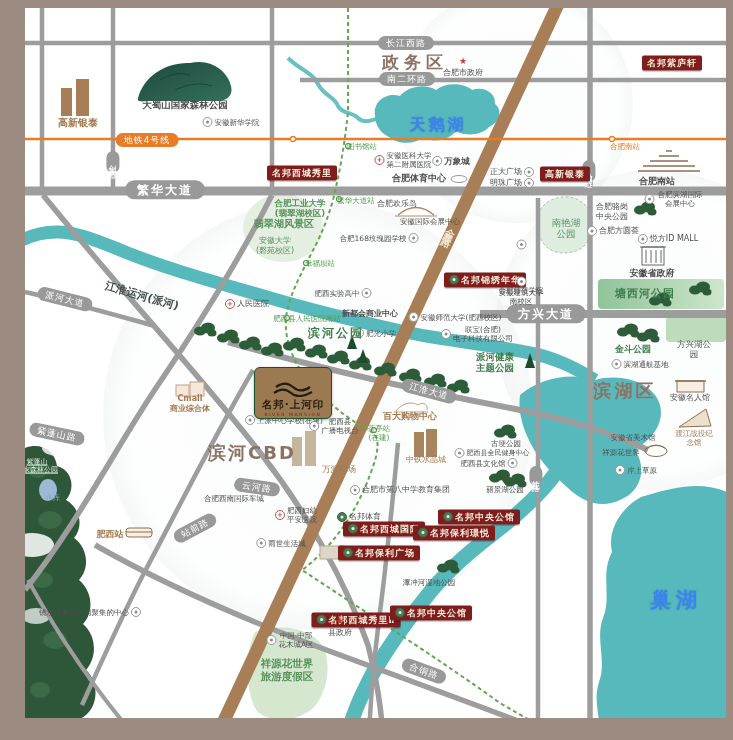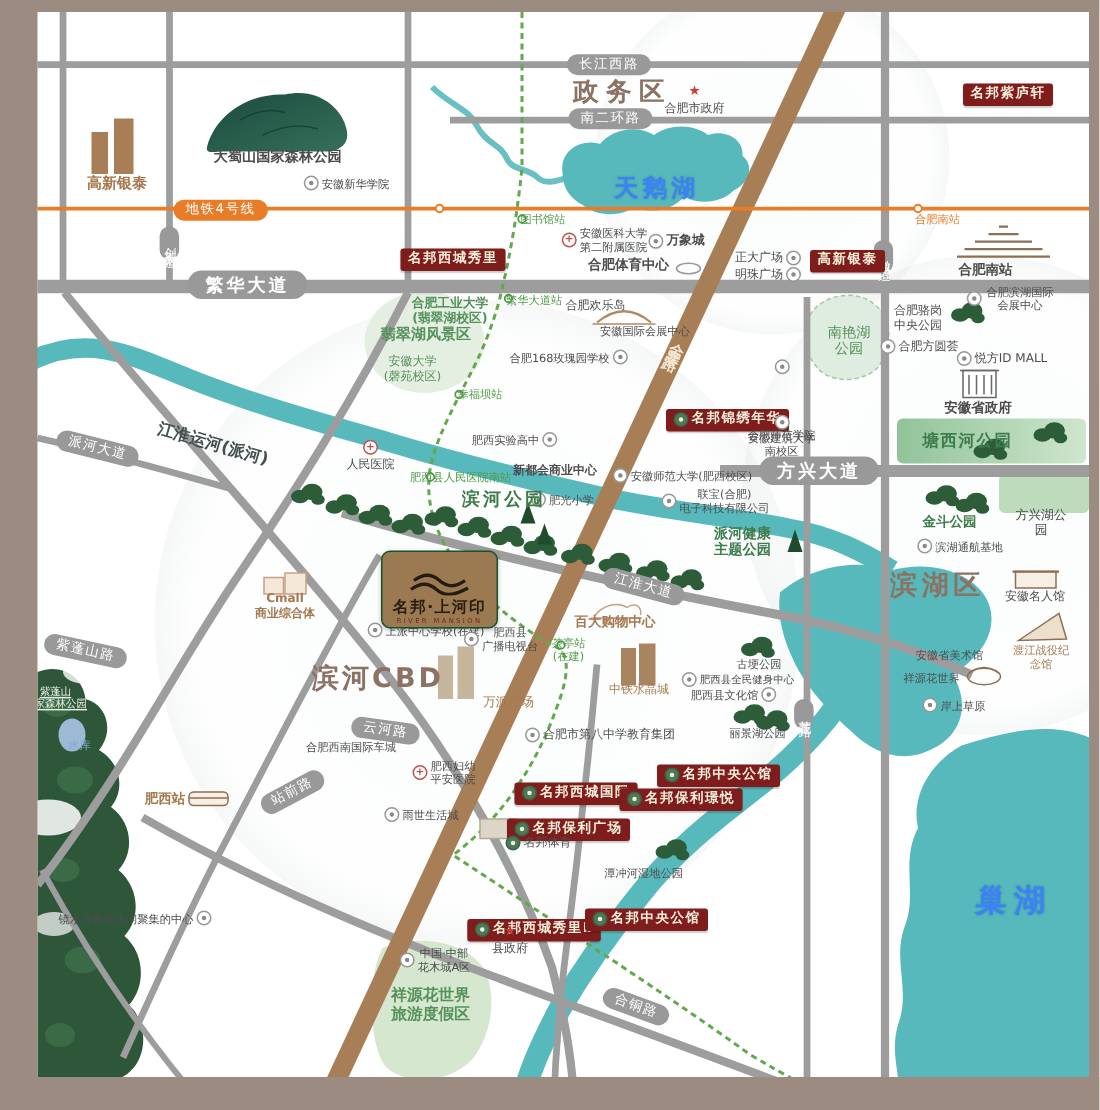--- a/index.html
+++ b/index.html
@@ -403,21 +403,21 @@
         <span class="tx">合肥工业大学
 (翡翠湖校区)</span>
       </div>
       <div class="lbl green strong" style="left: 284px; top: 224px; transform: translate(-50%, -50%); font-size: 10px;">
         <span class="tx">翡翠湖风景区</span>
       </div>
       <div class="lbl green" style="left: 275px; top: 246px; transform: translate(-50%, -50%); font-size: 8px;">
         <span class="tx">安徽大学
 (磬苑校区)</span>
       </div>
-      <div class="lbl dark" style="left: 247px; top: 304px; transform: translate(-50%, -50%); font-size: 8px; flex-direction: column;">
+      <div class="lbl dark" style="left: 247px; top: 304px; transform: translate(-50%, -50%); font-size: 8px;">
         <span class="ic ic-hospital"></span>
         <span class="tx">人民医院</span>
       </div>
       <div class="lbl dark icr" style="left: 343px; top: 293px; transform: translate(-50%, -50%); font-size: 7.5px;">
         <span class="ic ic-school"></span>
         <span class="tx">肥西实验高中</span>
       </div>
       <div class="lbl dark" style="left: 375px; top: 303px; transform: translate(-50%, -50%); font-size: 7.5px; margin-top: 30px;">
         <span class="ic ic-school"></span>
         <span class="tx">肥光小学</span>
@@ -516,21 +516,21 @@
         <span class="ic ic-shop"></span>
         <span class="tx">肥西县文化馆</span>
       </div>
       <div class="lbl dark" style="left: 505px; top: 489px; transform: translate(-50%, -50%); font-size: 7.5px;">
         <span class="tx">丽景湖公园</span>
       </div>
       <div class="lbl dark" style="left: 400px; top: 490px; transform: translate(-50%, -50%); font-size: 8px;">
         <span class="ic ic-school"></span>
         <span class="tx">合肥市第八中学教育集团</span>
       </div>
-      <div class="lbl dark" style="left: 359px; top: 517px; transform: translate(-50%, -50%); font-size: 8px; margin-top: 45px;">
+      <div class="lbl dark" style="left: 359px; top: 517px; transform: translate(-50%, -50%); font-size: 8px;">
         <span class="ic ic-brand"></span>
         <span class="tx">名邦体育</span>
       </div>
       <div class="lbl dark" style="left: 296px; top: 515px; transform: translate(-50%, -50%); font-size: 7.5px;">
         <span class="ic ic-hospital"></span>
         <span class="tx">肥西妇幼
 平安医院</span>
       </div>
       <div class="lbl dark" style="left: 281px; top: 543px; transform: translate(-50%, -50%); font-size: 7.5px;">
         <span class="ic ic-shop"></span>

